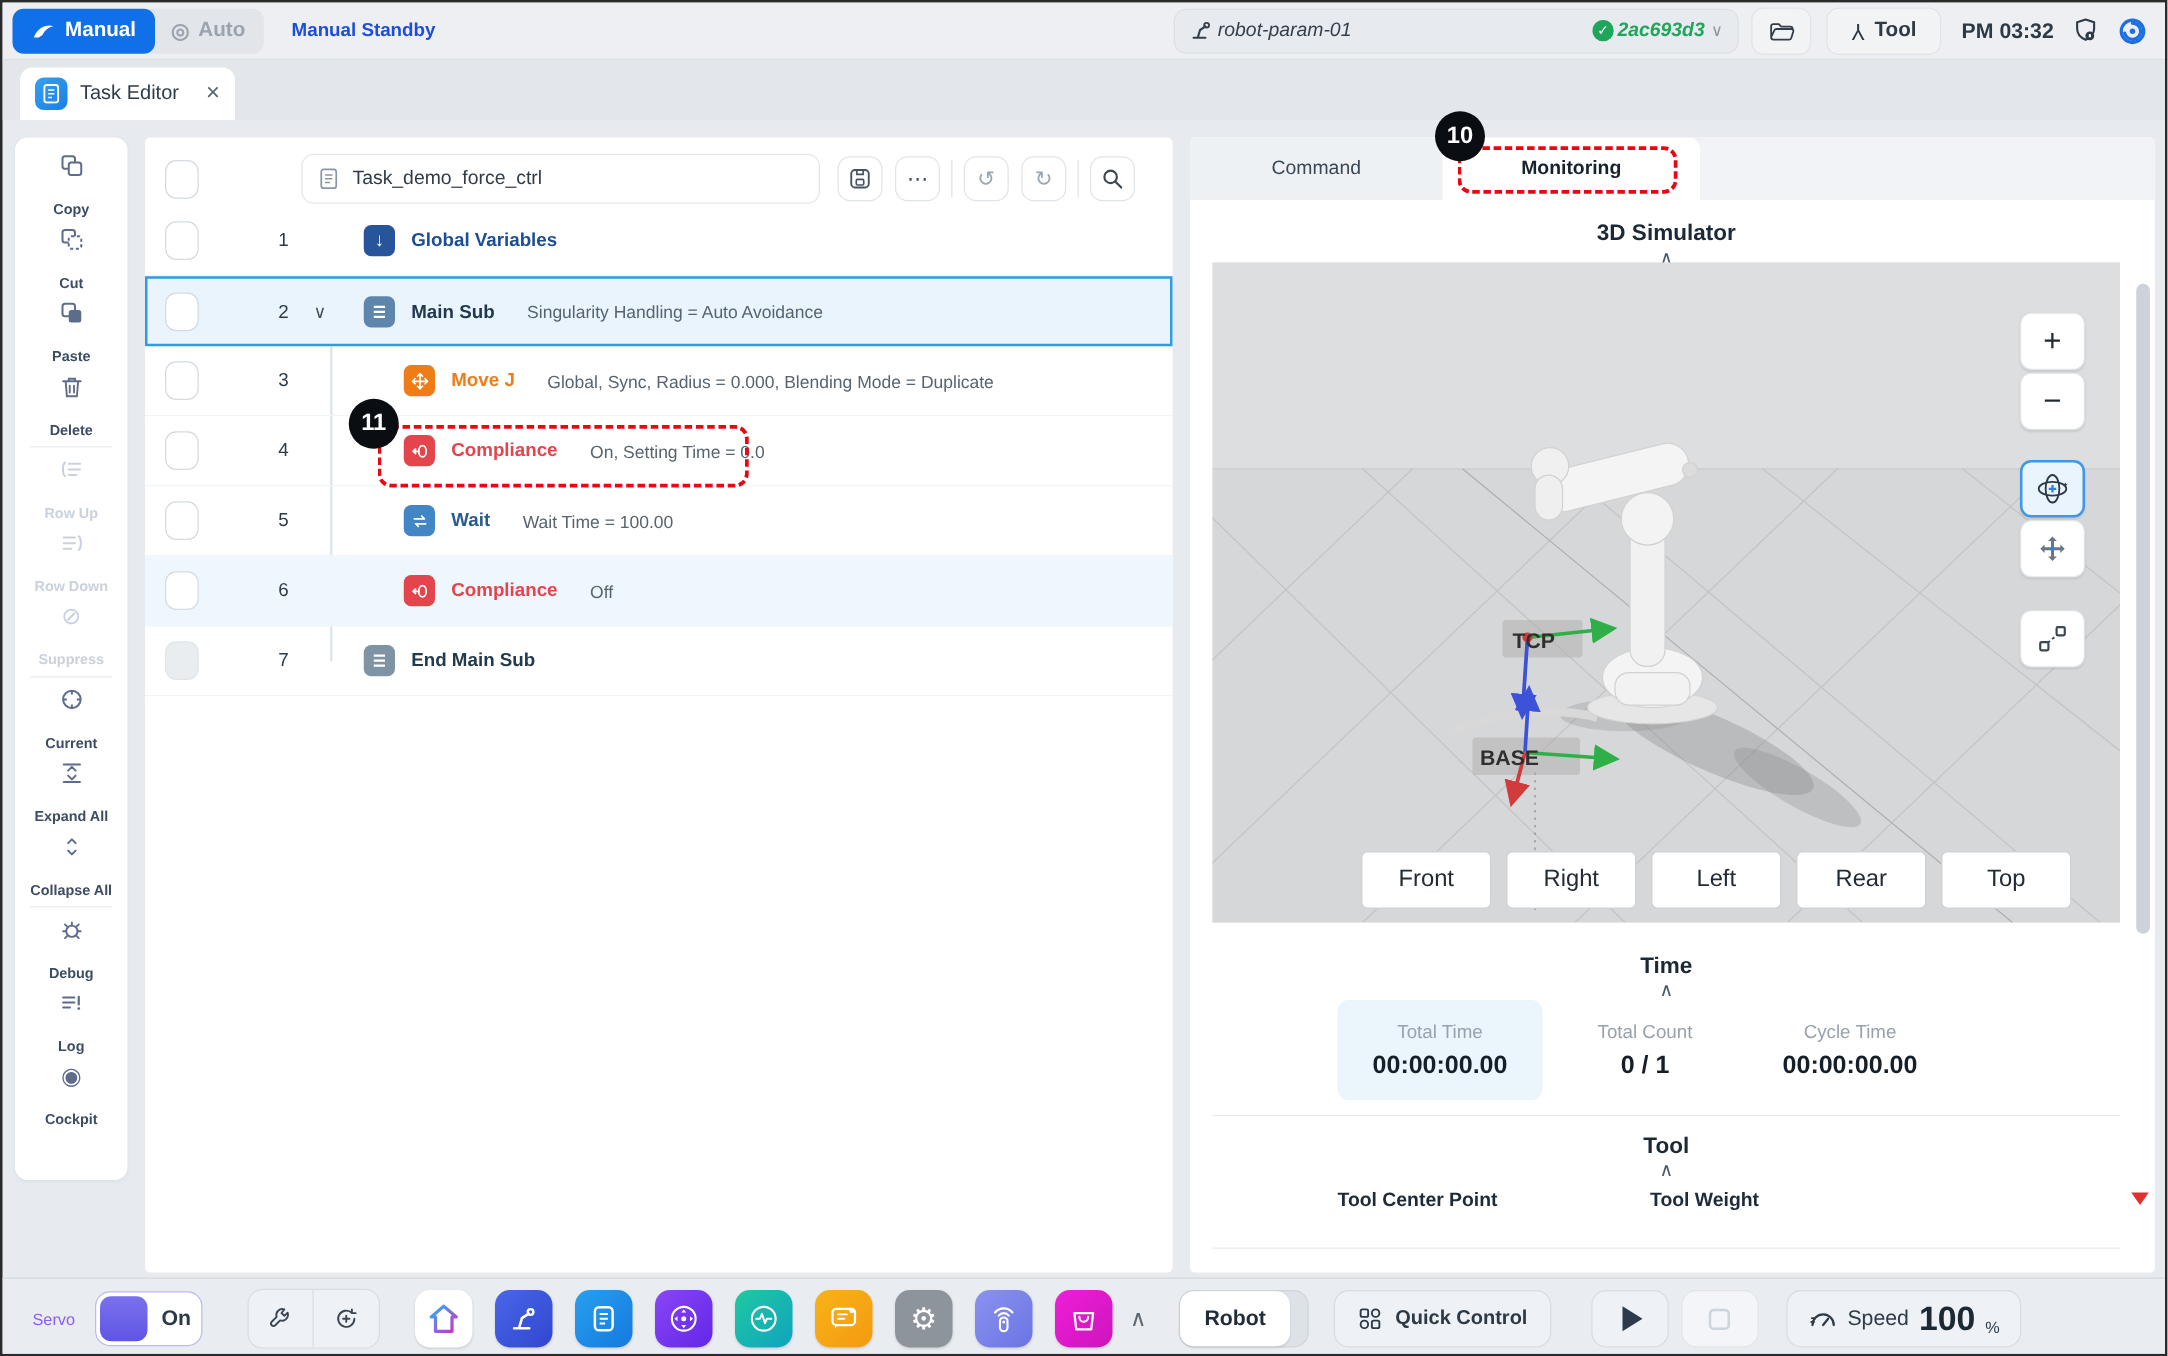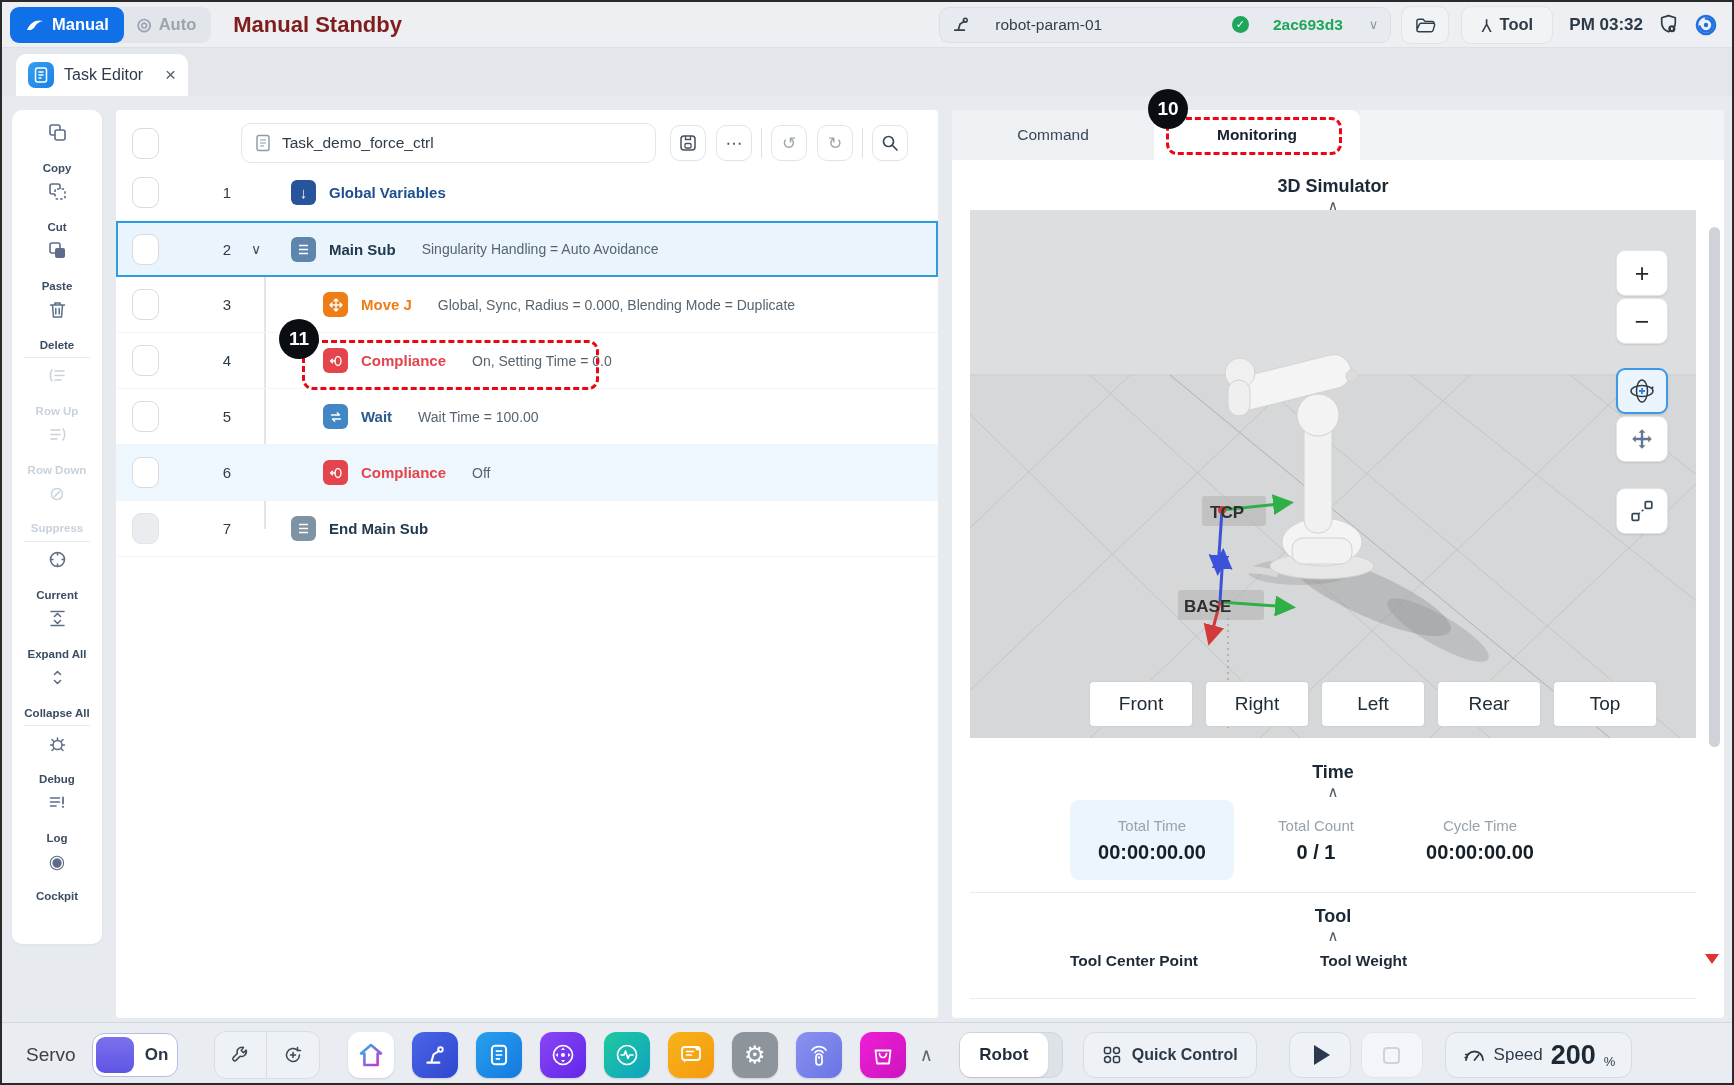--- a/index.html
+++ b/index.html
@@ -8,22 +8,22 @@
   .ab { position:absolute;flex-direction:column; }
   .flex { display:flex; align-items:center; }
 
   
   .topbar { position:absolute; left:0; top:0; width:100%; height:46px; background:#edeff2; display:flex; align-items:center; border-bottom:1px solid #dde1e6; }
   .mode-wrap { display:flex; align-items:center; margin-left:8px; }
   .mode { height:36px; display:flex; align-items:center; gap:7px; font-weight:bold; font-size:16.5px; padding:0 15px; border:none; cursor:pointer; }
   .mode.manual { background:#1070e8; color:#fff; border-radius:9px; z-index:2; }
   .mode.auto { background:#e2e5e9; color:#9aa4b0; border-radius:0 9px 9px 0; margin-left:-5px; padding-left:18px; }
   .auto-glyph { font-size:17px; }
-  .tb-status { margin-left:22px; font-size:22px; font-weight:bold; color:#7f1d1d; }
-  .param-pill { margin-left:auto; width:452px; height:36px; background:#e7eaee; border:1px solid #dcdfe4; border-radius:10px; display:flex; align-items:center; padding:0 12px; gap:24px; cursor:pointer; }
+  .tb-status { margin-left:22px; font-size:15px; font-weight:bold; color:#1d4ed8; }
+  .param-pill { margin-left:auto; width:452px; height:36px; background:#e7eaee; border:1px solid #dcdfe4; border-radius:10px; display:flex; align-items:center; padding:0 12px; gap:3px; cursor:pointer;font-style:italic; }
   .param-name { font-size:15.5px; color:#333f4b; }
   .pill-spacer { flex:1; }
   .chk-circle { width:17px; height:17px; border-radius:50%; background:#1fa65a; color:#fff; font-size:11px; display:flex; align-items:center; justify-content:center; }
   .hash { font-size:15.5px; color:#1fa65a; font-weight:bold; }
   .pill-chev { color:#8b97a2; font-size:13px; margin-left:2px; }
   .tb-btn { height:38px; background:#f1f3f5; border:1px solid #e0e3e7; border-radius:10px; display:flex; align-items:center; justify-content:center; gap:8px; color:#2e3a46; cursor:pointer; }
   .tb-btn.folder { width:48px; margin-left:10px; }
   .tb-btn.tool { width:92px; margin-left:12px; font-size:16.5px; font-weight:bold; }
   .tool-glyph { font-size:18px; font-weight:normal; }
   .tb-clock { margin-left:16px; font-size:17px; font-weight:bold; color:#2c3947; }
@@ -95,21 +95,21 @@
   .tool-label { font-size:15.5px; font-weight:bold; color:#1d2a38; }
   .rp-scroll { position:absolute; right:4px; top:117px; width:11px; height:520px; background:#cdd3d9; border-radius:6px; cursor:pointer; }
   .scroll-red { position:absolute; right:5px; top:844px; width:0; height:0; border-left:7px solid transparent; border-right:7px solid transparent; border-top:10px solid #e03030; }
 
   
   .anno-rect { position:absolute; border:3px dashed #ea0613; border-radius:11px; z-index:40; pointer-events:none; }
   .badge { position:absolute; width:40px; height:40px; border-radius:50%; background:#0a0d12; color:#fff; font-size:19px; font-weight:bold; display:flex; align-items:center; justify-content:center; z-index:50; }
 
   
   .bottombar { position:absolute; left:0; top:1020px; width:100%; height:65px; background:#e9edf1; border-top:1px solid #d2d8dd; display:flex; align-items:center; }
-  .servo-label { margin-left:24px; font-size:19px; color:#404040; }
+  .servo-label { margin-left:24px; font-size:13px; color:#8b5cf6; }
   .servo-toggle { margin-left:16px; width:86px; height:44px; background:#fff; border:1.5px solid #b9bce8; border-radius:12px; display:flex; align-items:center; cursor:pointer; }
   .servo-knob { width:38px; height:36px; margin:3px; border-radius:9px; background:linear-gradient(180deg,#7a71ee,#5f55e4); }
   .servo-state { flex:1; text-align:center; font-size:17px; font-weight:bold; color:#2c3947; }
   .toolgrp { margin-left:36px; width:106px; height:48px; background:#eef1f5; border:1px solid #d9dee3; border-radius:12px; display:flex; }
   .toolgrp .cell { flex:1; display:flex; align-items:center; justify-content:center; color:#3a4653; cursor:pointer; }
   .toolgrp .cell + .cell { border-left:1px solid #d9dee3; }
   .apps { margin-left:28px; display:flex; gap:18px; }
   .app { width:46px; height:46px; border-radius:12px; display:flex; align-items:center; justify-content:center; cursor:pointer; box-shadow:0 1px 2px rgba(0,0,0,.12); }
   .app.white { background:#fff; }
   .app-gear { color:#fff; font-size:24px; }
@@ -687,18 +687,18 @@
       <span class="stop-sq"></span>
     </button>
 
     <button class="speed-btn">
       <svg width="24" height="22" viewBox="0 0 24 22">
         <path d="M4 16a8.5 8.5 0 0117 0" stroke="#2e3b49" stroke-width="1.8" fill="none" stroke-linecap="round"></path>
         <path d="M12.5 16l4-5" stroke="#2e3b49" stroke-width="1.8" stroke-linecap="round"></path>
         <path d="M3.5 10.5h2.2M3 13.5h2.2" stroke="#2e3b49" stroke-width="1.4" stroke-linecap="round"></path>
       </svg>
       <span class="speed-word">Speed</span>
-      <span class="speed-num">200</span>
+      <span class="speed-num">100</span>
       <span class="speed-pct">%</span>
     </button>
   </div>
 
 </div>
 
 </body></html>

